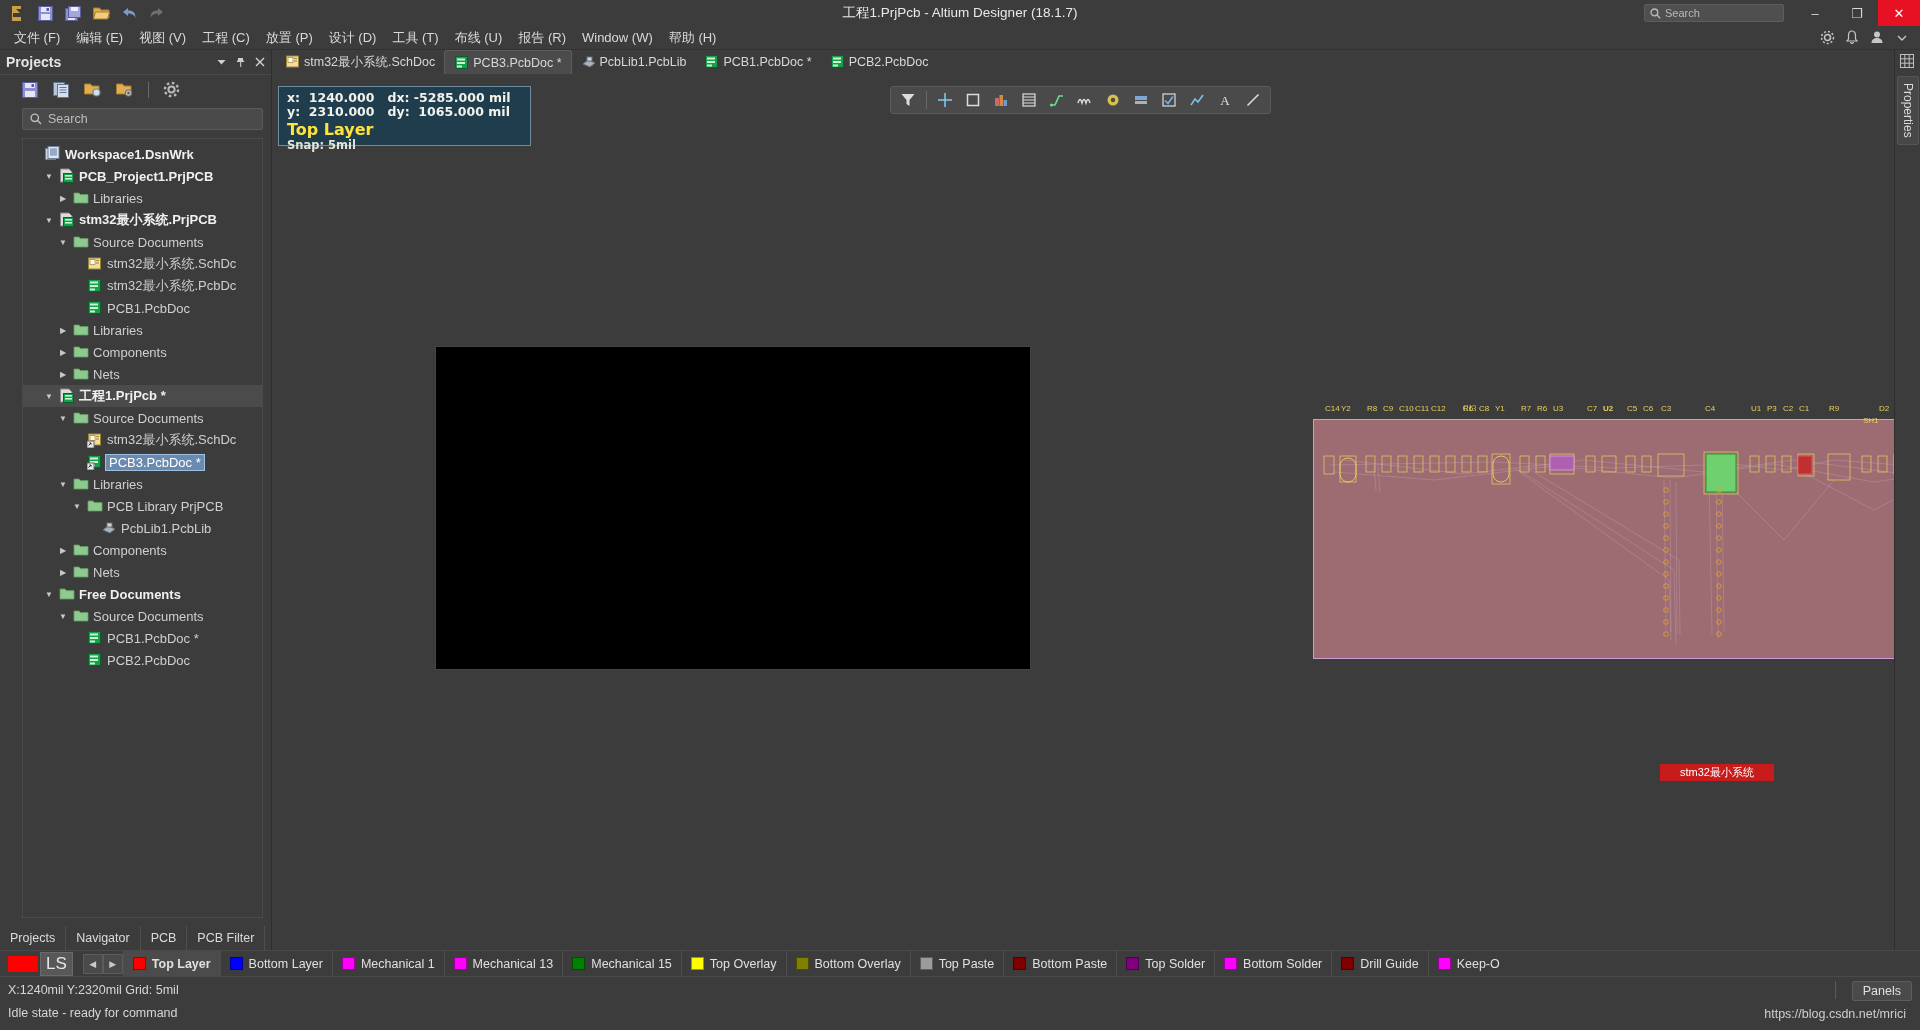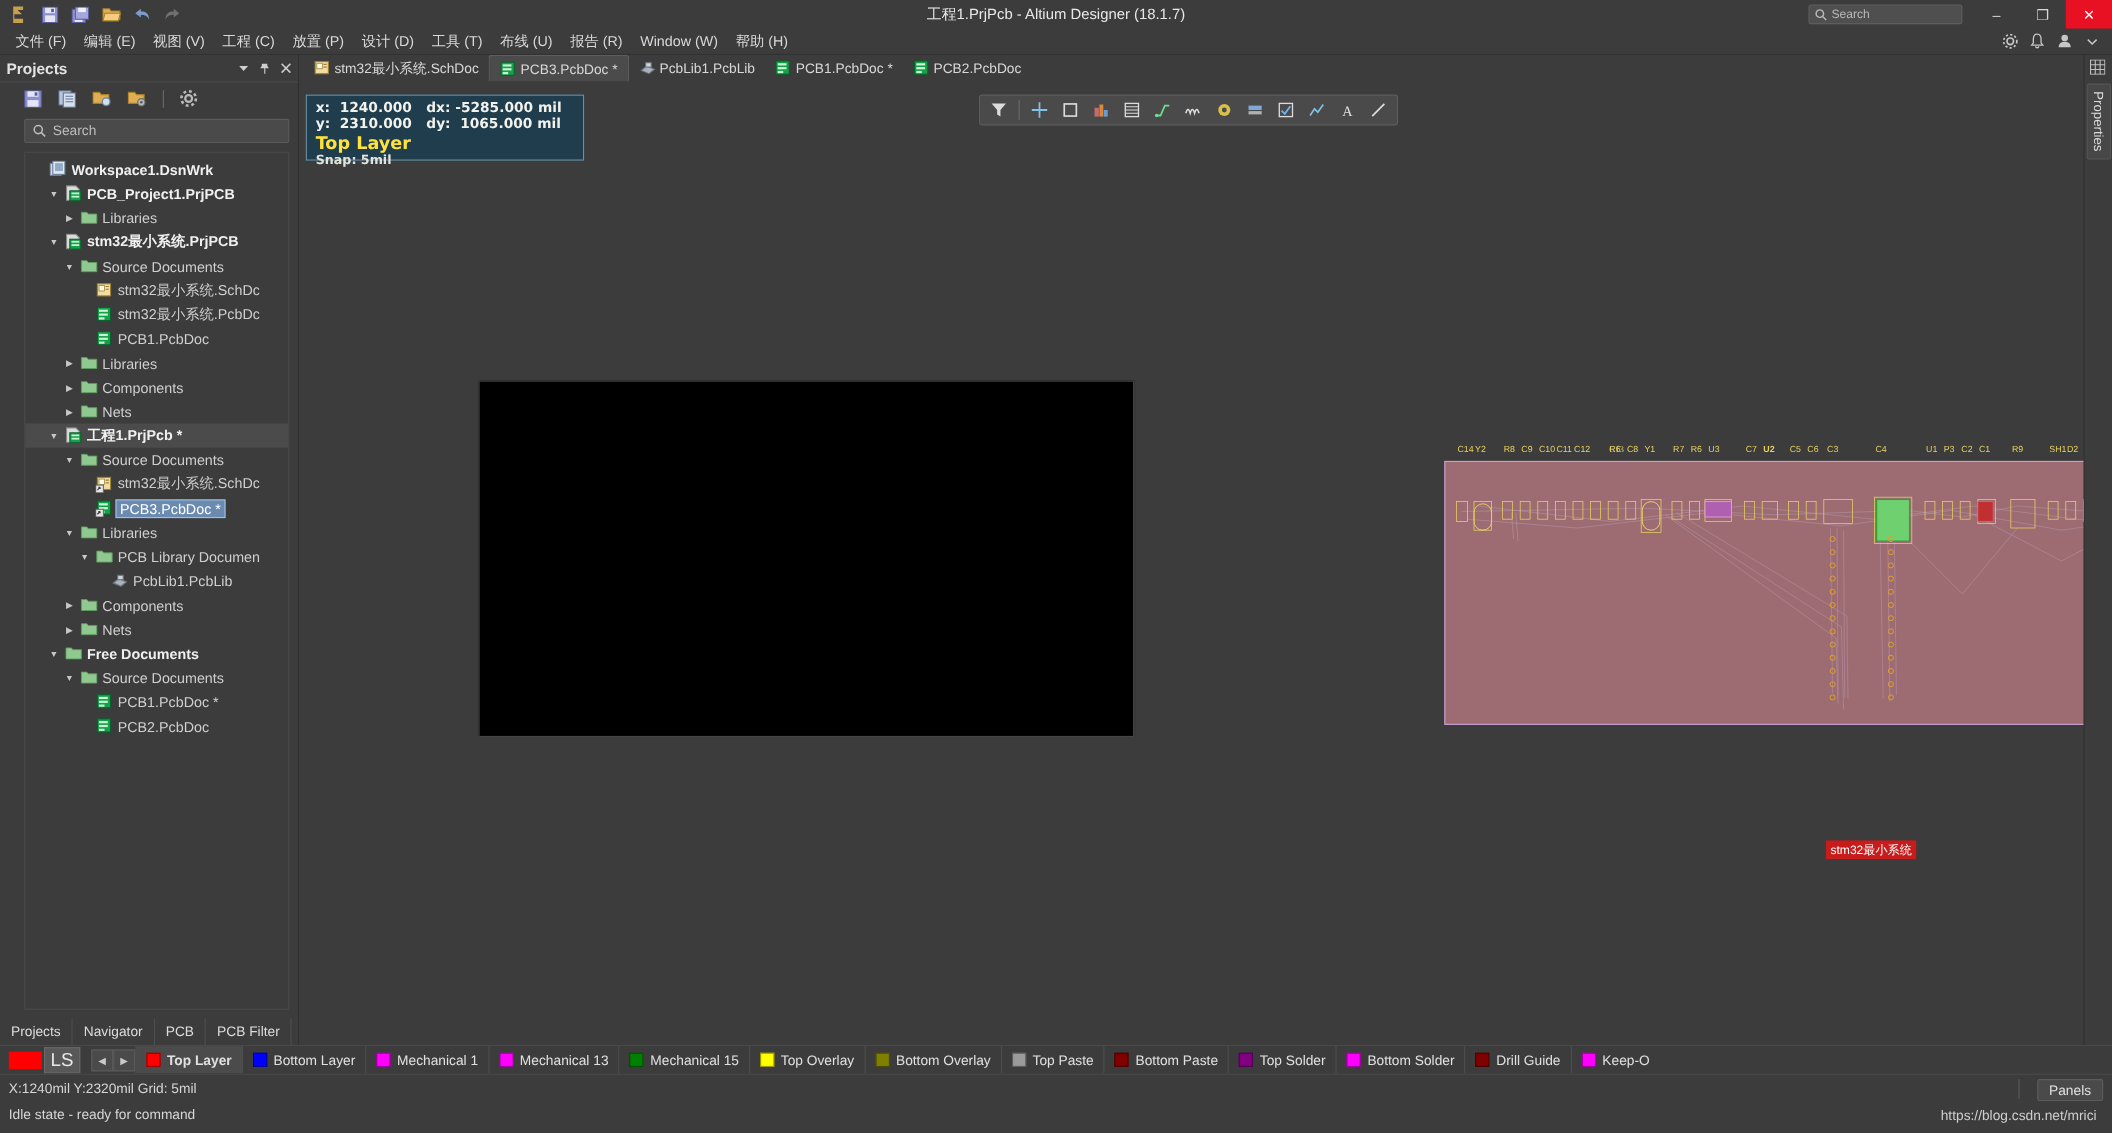--- a/index.html
+++ b/index.html
@@ -135,21 +135,21 @@
   .board-black {
     position: absolute; left: 163px; top: 272px; width: 596px; height: 324px;
     background: #000; border: 1px solid #444;
   }
   .pcb-area {
     position: absolute; left: 1041px; top: 345px; width: 775px; height: 240px;
     background: #9c6c72; border: 1px solid #c9a0d6;
   }
   .pcb-label {
     position: absolute; left: 1388px; top: 690px; background: #c81b1b; color: #fff;
-    font-size: 11px; padding: 1px 4px; white-space: nowrap;
+    font-size: 11px; padding: 1px 20px; white-space: nowrap;
   }
 
   
   .right-dock {
     width: 26px; flex: 0 0 26px; background: #3c3c3c; border-left: 1px solid #2e2e2e;
     display: flex; flex-direction: column; align-items: center; padding-top: 4px; gap: 6px;
   }
   .vtab {
     writing-mode: vertical-rl; font-size: 12px; color: #dcdcdc;
     padding: 6px 3px; background: #474747; border: 1px solid #565656; border-radius: 2px;
@@ -563,21 +563,21 @@
               </span>
               <span class="lbl norm">Libraries</span>
             </div>
             <div class="tnode" style="padding-left: 48px;">
               <span class="arrow">▼</span>
               <span class="i16">
                 <svg width="16" height="16" viewBox="0 0 16 16">
                   <path d="M1 3 h5 l1.2 1.6 H15 V13 H1 Z" fill="#8fc98f" stroke="#5f9c5f" stroke-width="0.8"></path>
                 </svg>
               </span>
-              <span class="lbl norm">PCB Library Documen</span>
+              <span class="lbl norm">PCB Library PrjPCB</span>
             </div>
             <div class="tnode" style="padding-left: 62px;">
               <span class="arrow"></span>
               <span class="i16">
                 <svg width="16" height="16" viewBox="0 0 16 16">
                   <path d="M2 10 L7 6 L14 9 L9 13 Z" fill="#aab3bd" stroke="#6b737c"></path>
                   <rect x="6" y="3" width="5" height="4" fill="#cdd4dc" stroke="#6b737c"></rect>
                 </svg>
               </span>
               <span class="lbl norm">PcbLib1.PcbLib</span>
@@ -924,21 +924,21 @@
             <span style="position: absolute; left: 290px; top: 0px; font-size: 8px; color: rgb(232, 208, 96); white-space: nowrap; font-weight: bold;">U2</span>
             <span style="position: absolute; left: 314px; top: 0px; font-size: 8px; color: rgb(232, 208, 96); white-space: nowrap;">C5</span>
             <span style="position: absolute; left: 330px; top: 0px; font-size: 8px; color: rgb(232, 208, 96); white-space: nowrap;">C6</span>
             <span style="position: absolute; left: 348px; top: 0px; font-size: 8px; color: rgb(232, 208, 96); white-space: nowrap;">C3</span>
             <span style="position: absolute; left: 392px; top: 0px; font-size: 8px; color: rgb(232, 208, 96); white-space: nowrap;">C4</span>
             <span style="position: absolute; left: 438px; top: 0px; font-size: 8px; color: rgb(232, 208, 96); white-space: nowrap;">U1</span>
             <span style="position: absolute; left: 454px; top: 0px; font-size: 8px; color: rgb(232, 208, 96); white-space: nowrap;">P3</span>
             <span style="position: absolute; left: 470px; top: 0px; font-size: 8px; color: rgb(232, 208, 96); white-space: nowrap;">C2</span>
             <span style="position: absolute; left: 486px; top: 0px; font-size: 8px; color: rgb(232, 208, 96); white-space: nowrap;">C1</span>
             <span style="position: absolute; left: 516px; top: 0px; font-size: 8px; color: rgb(232, 208, 96); white-space: nowrap;">R9</span>
-            <span style="position: absolute; left: 550px; top: 0px; font-size: 8px; color: rgb(232, 208, 96); white-space: nowrap;">SH1</span>
+            <span style="position: absolute; left: 550px; top: 12px; font-size: 8px; color: rgb(232, 208, 96); white-space: nowrap;">SH1</span>
             <span style="position: absolute; left: 566px; top: 0px; font-size: 8px; color: rgb(232, 208, 96); white-space: nowrap;">D2</span>
           </div>
 
         <div class="pcb-label">stm32最小系统</div>
 
       </div>
     </div>
 
     <div class="right-dock">
       <span class="dock-ico">

